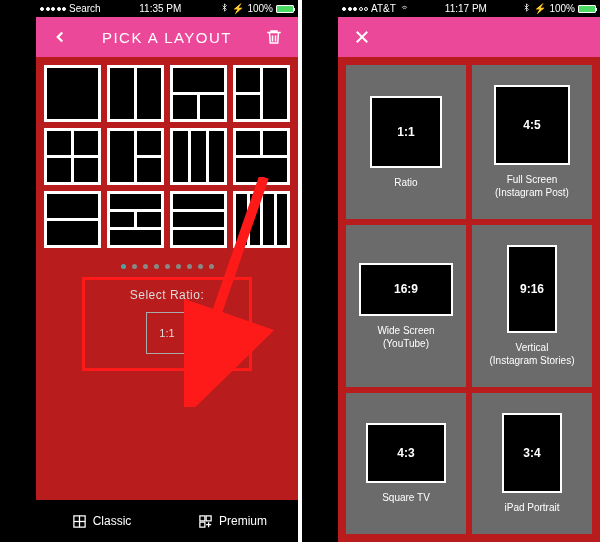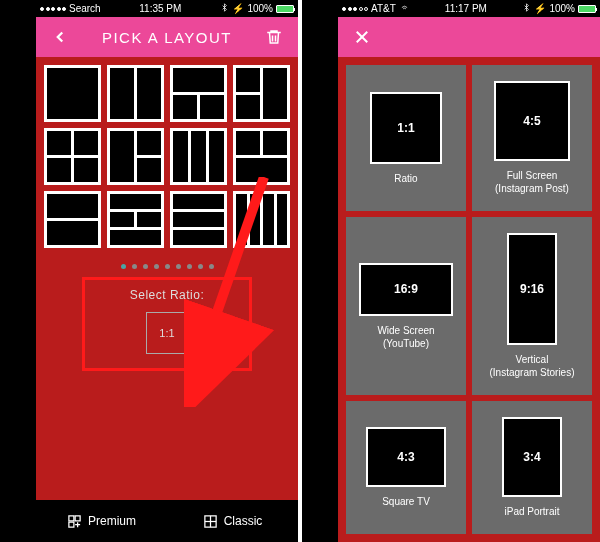--- a/index.html
+++ b/index.html
@@ -307,34 +307,34 @@
             <polygon points="0,0 12,6 0,12" fill="#ff1a1a"></polygon>
           </marker>
         </defs>
       <line x1="80" y1="0" x2="14" y2="190" stroke="#ff1a1a" stroke-width="10" marker-end="url(#ah)"></line>
     </svg>
   </div>
 
   <div class="bottom-tabs">
     <div class="tab">
       <svg class="tab-icon" viewBox="0 0 24 24" fill="none" stroke="#fff" stroke-width="2">
+          <rect x="3" y="3" width="18" height="18"></rect>
+          <line x1="3" y1="12" x2="21" y2="12"></line>
+          <line x1="12" y1="3" x2="12" y2="21"></line>
+        </svg>
+      <span>Classic</span>
+    </div>
+    <div class="tab">
+      <svg class="tab-icon" viewBox="0 0 24 24" fill="none" stroke="#fff" stroke-width="2">
           <rect x="3" y="3" width="8" height="8"></rect>
           <rect x="13" y="3" width="8" height="8"></rect>
           <rect x="3" y="13" width="8" height="8"></rect>
           <path d="M17 13v8M13 17h8"></path>
         </svg>
       <span>Premium</span>
-    </div>
-    <div class="tab">
-      <svg class="tab-icon" viewBox="0 0 24 24" fill="none" stroke="#fff" stroke-width="2">
-          <rect x="3" y="3" width="18" height="18"></rect>
-          <line x1="3" y1="12" x2="21" y2="12"></line>
-          <line x1="12" y1="3" x2="12" y2="21"></line>
-        </svg>
-      <span>Classic</span>
     </div>
   </div>
 </div>
 
 <div class="phone">
   <div class="status-bar">
     <div class="status-left">
       <span class="dots">
         <span class="dot filled"></span>
           <span class="dot filled"></span>
@@ -388,21 +388,21 @@
           </div>
         <div class="ratio-name">Full Screen<br>(Instagram Post)</div>
       </div>
       <div class="ratio-tile">
         <div class="ratio-box" style="width:94px;height:53px">
             <span>16:9</span>
           </div>
         <div class="ratio-name">Wide Screen<br>(YouTube)</div>
       </div>
       <div class="ratio-tile">
-        <div class="ratio-box" style="width:50px;height:112px">
+        <div class="ratio-box" style="width:50px;height:88px">
             <span>9:16</span>
           </div>
         <div class="ratio-name">Vertical<br>(Instagram Stories)</div>
       </div>
       <div class="ratio-tile">
         <div class="ratio-box" style="width:80px;height:60px">
             <span>4:3</span>
           </div>
         <div class="ratio-name">Square TV</div>
       </div>

